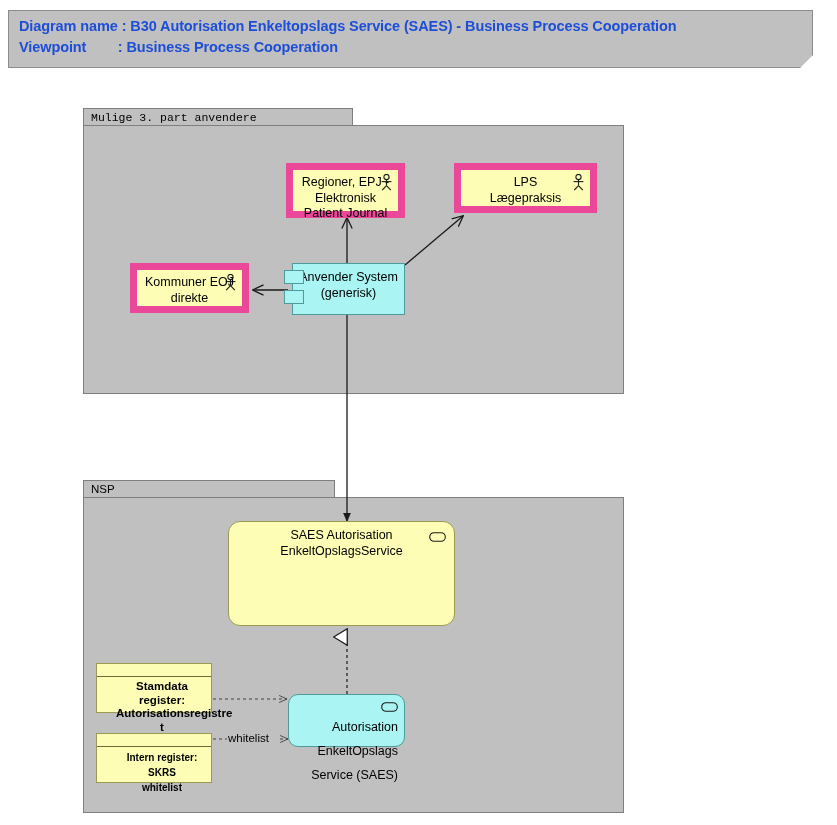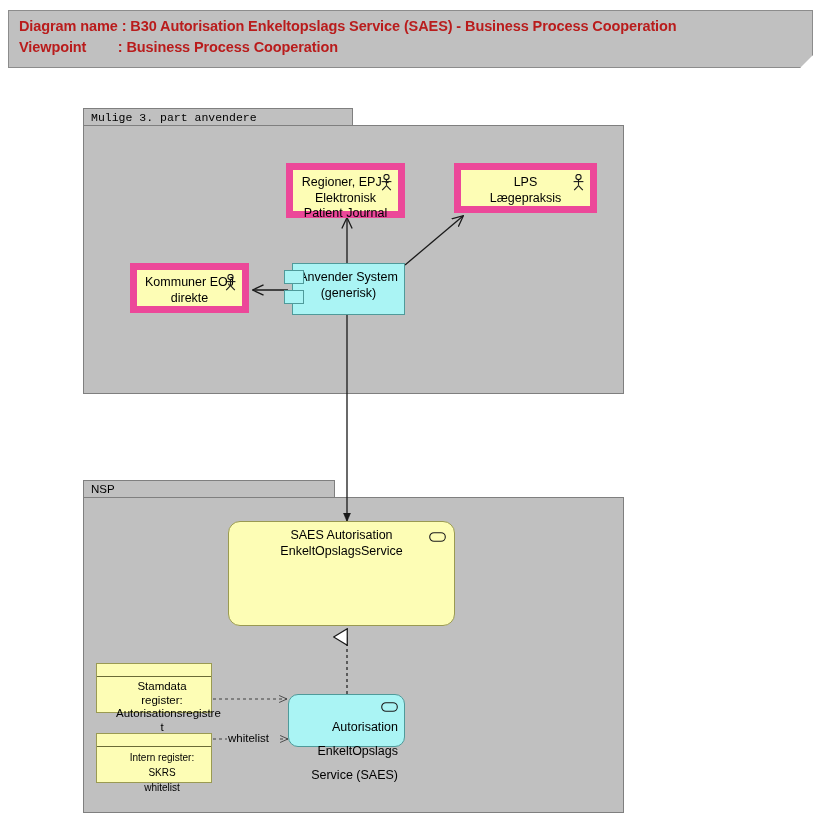--- a/index.html
+++ b/index.html
@@ -32,21 +32,21 @@
     border: 1px solid #8c8c8c;
     box-sizing: border-box;
     
     clip-path: polygon(0 0, 100% 0, 100% calc(100% - 13px), calc(100% - 13px) 100%, 0 100%);
   }
   .banner-line {
     position: absolute;
     left: 10px;
     font-size: 14.5px;
     font-weight: bold;
-    color: #b91c1c;
+    color: #1d4ed8;
     white-space: pre;
     letter-spacing: -0.1px;
   }
   #banner-line-1 { top: 7px; }
   #banner-line-2 { top: 28px; }
 
   
   .group {
     position: absolute;
     box-sizing: border-box;
@@ -131,20 +131,21 @@
     box-sizing: border-box;
   }
   .register-label {
     position: absolute;
     left: 19px;
     right: 3px;
     top: 16px;
     text-align: center;
     white-space: pre-line;
     line-height: 15.5px;
+    font-weight: bold;
   }
 
   
   .icon-actor {
     position: absolute;
     width: 13px;
     height: 17px;
   }
   .icon-oval {
     position: absolute;

